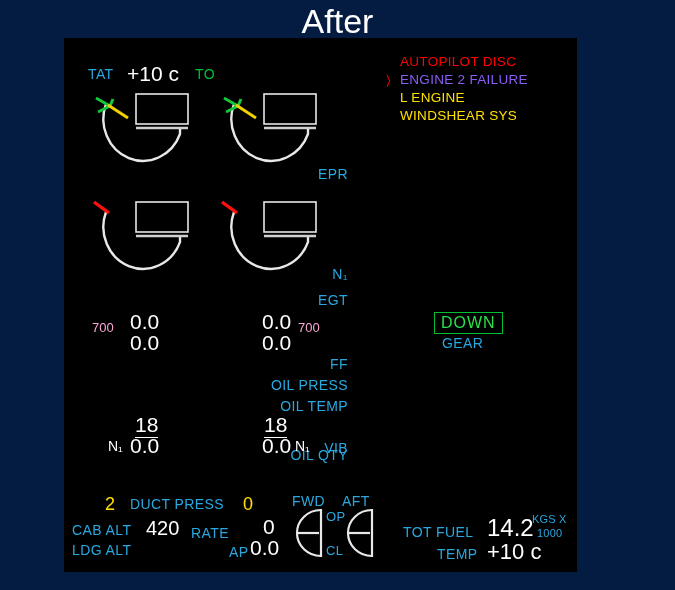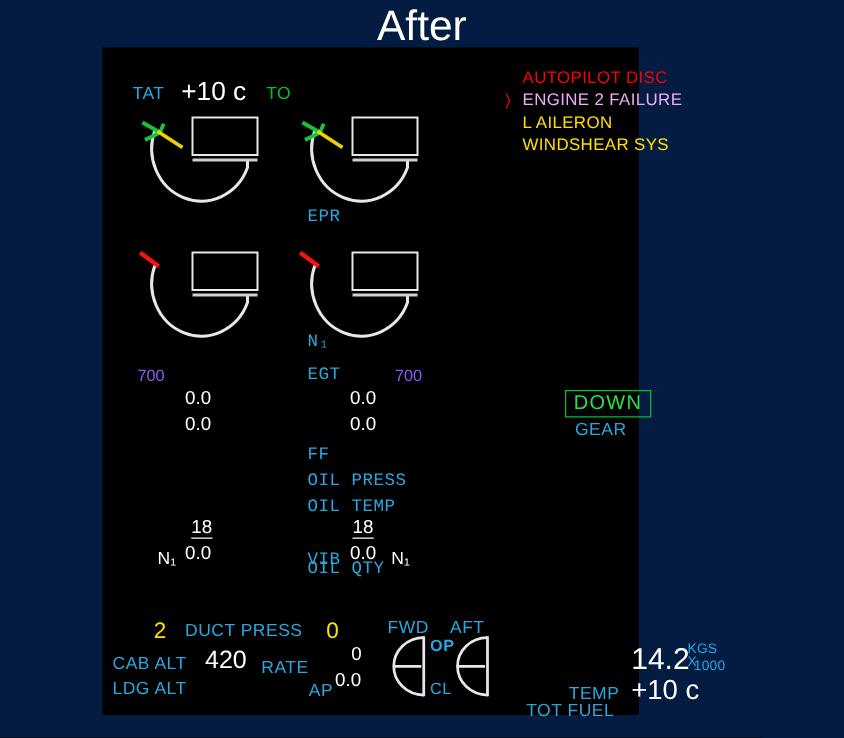--- a/index.html
+++ b/index.html
@@ -21,35 +21,35 @@
     width: 675px;
     text-align: center;
     color: #ffffff;
     font-size: 34px;
     font-weight: 400;
     letter-spacing: 0px;
     line-height: 38px;
   }
   #eicas-panel {
     position: absolute;
-    left: 82px;
+    left: 64px;
     top: 38px;
-    width: 429px;
+    width: 513px;
     height: 534px;
     background: #000000;
   }
   .abs { position: absolute; }
   .cy  { color: #29a8e0; }
   .wh  { color: #ffffff; }
   .ye  { color: #ffe000; }
   .gr  { color: #00c030; }
-  .dkred { color: #8b5cf6; }
+  .dkred { color: #f9a8d4; margin-top: 27px; }
 
   .lbl   { font-size: 14px; letter-spacing: 0.4px; white-space: nowrap; }
-  .val   { font-size: 15px; color:#ffffff; white-space: nowrap; }
+  .val   { font-size: 21px; color:#ffffff; white-space: nowrap; }
   .small { font-size: 12px; white-space: nowrap; }
 
   
   #msg-list { left: 322px; top: 16px; width: 180px; }
   .msg-row {
     position: relative;
     height: 18px;
     font-size: 13.5px;
     letter-spacing: 0.3px;
     white-space: nowrap;
@@ -73,21 +73,21 @@
     border: 1.5px solid #00c030;
     color: #27e04a;
     font-size: 16px;
     padding: 1px 6px 2px 6px;
     letter-spacing: 1px;
     line-height: 17px;
   }
   #gear-label { left: 378px; top: 297px; font-size: 14px; }
 
   
-  .ctr { text-align: left; width: 120px; left: 164px; font-family: Liberation Mono, monospace; }
+  .ctr { text-align: right; width: 120px; left: 164px; }
 
   
   .uline {
     border-bottom: 1.5px solid #ffffff;
     padding-bottom: 0px;
     text-align: center;
   }
   .sup-unit {
     font-size: 11px;
     line-height: 11px;
@@ -105,25 +105,25 @@
   <div class="abs val" style="left:63px;top:24px;font-size:21px;">+10 c</div>
   <div class="abs lbl gr" style="left:131px;top:28px;">TO</div>
 
   <div class="abs" id="msg-list">
     <div class="msg-row">
       <span class="msg-caret"></span>
       <span style="color:#ff0000">AUTOPILOT DISC</span>
     </div>
     <div class="msg-row">
       <span class="msg-caret">〉</span>
-      <span style="color:#f0abfc">ENGINE 2 FAILURE</span>
+      <span style="color:#8b5cf6">ENGINE 2 FAILURE</span>
     </div>
     <div class="msg-row">
       <span class="msg-caret"></span>
-      <span style="color:#ffe000">L AILERON</span>
+      <span style="color:#ffe000">L ENGINE</span>
     </div>
     <div class="msg-row">
       <span class="msg-caret"></span>
       <span style="color:#ffe000">WINDSHEAR SYS</span>
     </div>
   </div>
 
   <div class="gauge" style="left:20px;top:50px;">
     <svg width="108" height="92" viewBox="0 0 108 92">
       <path d="M 22 16 A 36 38 0 1 0 96 46 L 96 40" fill="none" stroke="#e8e8e8" stroke-width="2.4"></path>
@@ -210,39 +210,39 @@
   <div class="abs lbl cy" style="left:127px;top:487px;">RATE</div>
   <div class="abs val" style="left:199px;top:477px;">0</div>
 
   <div class="abs lbl cy" style="left:8px;top:504px;">LDG ALT</div>
   <div class="abs val" style="left:96px;top:500px;"></div>
   <div class="abs lbl cy" style="left:165px;top:506px;">AP</div>
   <div class="abs val" style="left:186px;top:498px;">0.0</div>
 
   <div class="abs lbl cy" style="left:228px;top:455px;">FWD</div>
   <div class="abs lbl cy" style="left:278px;top:455px;">AFT</div>
-  <div class="abs lbl cy" style="left:262px;top:471px;font-size:13px;font-weight:bold;">OP</div>
+  <div class="abs lbl cy" style="left:262px;top:471px;font-size:13px;">OP</div>
   <div class="abs lbl cy" style="left:262px;top:505px;font-size:13px;">CL</div>
 
   <div class="abs" style="left:224px;top:469px;">
     <svg width="40" height="52" viewBox="0 0 40 52">
       <line x1="33" y1="2" x2="33" y2="50" stroke="#e8e8e8" stroke-width="2.2"></line>
       <path d="M 33 3 A 24 23 0 0 0 33 49" fill="none" stroke="#e8e8e8" stroke-width="2.2"></path>
       <line x1="9" y1="26" x2="31" y2="26" stroke="#e8e8e8" stroke-width="2.2"></line>
     </svg>
   </div>
 
   <div class="abs" style="left:275px;top:469px;">
     <svg width="40" height="52" viewBox="0 0 40 52">
       <line x1="33" y1="2" x2="33" y2="50" stroke="#e8e8e8" stroke-width="2.2"></line>
       <path d="M 33 3 A 24 23 0 0 0 33 49" fill="none" stroke="#e8e8e8" stroke-width="2.2"></path>
       <line x1="9" y1="26" x2="31" y2="26" stroke="#e8e8e8" stroke-width="2.2"></line>
     </svg>
   </div>
 
-  <div class="abs lbl cy" style="left:339px;top:486px;margin-top:36px;">TOT FUEL</div>
+  <div class="abs lbl cy" style="left:339px;top:486px;">TOT FUEL</div>
   <div class="abs val" style="left:423px;top:476px;font-size:24px;">14.2</div>
   <div class="abs cy sup-unit" style="left:468px;top:476px;">KGS X</div>
   <div class="abs cy sup-unit" style="left:473px;top:490px;">1000</div>
   <div class="abs lbl cy" style="left:373px;top:508px;">TEMP</div>
   <div class="abs val" style="left:423px;top:501px;font-size:22px;">+10 c</div>
 
 </div>
 
 </body></html>

